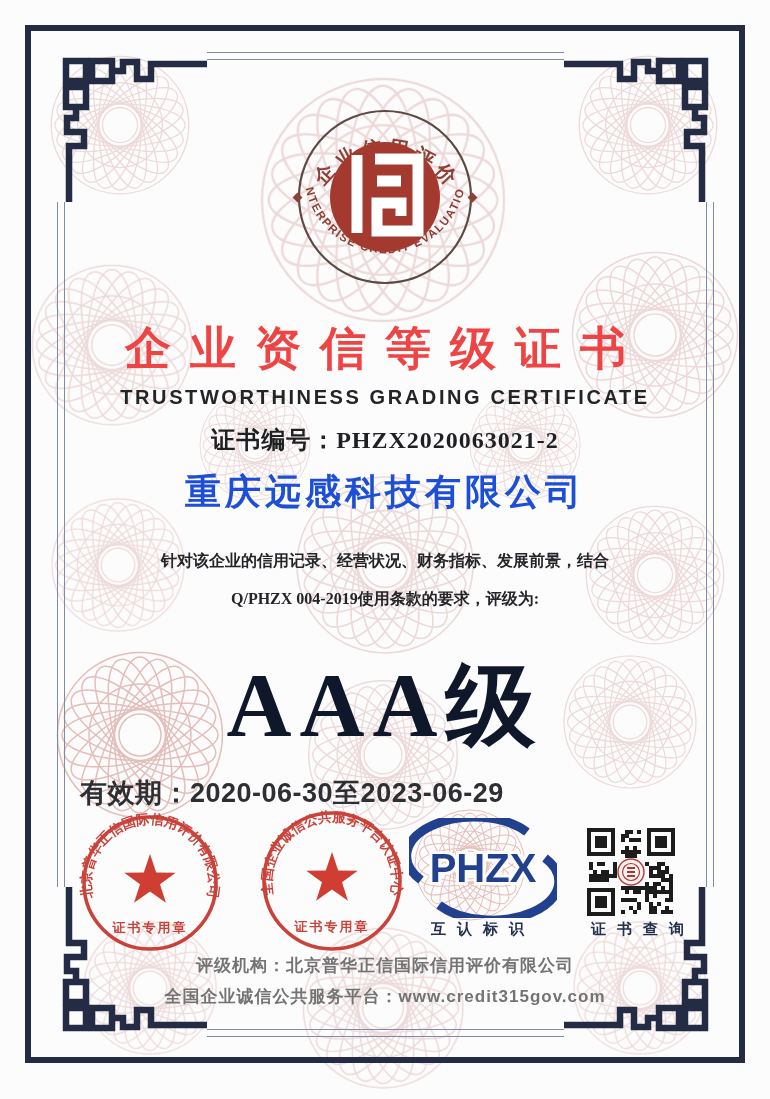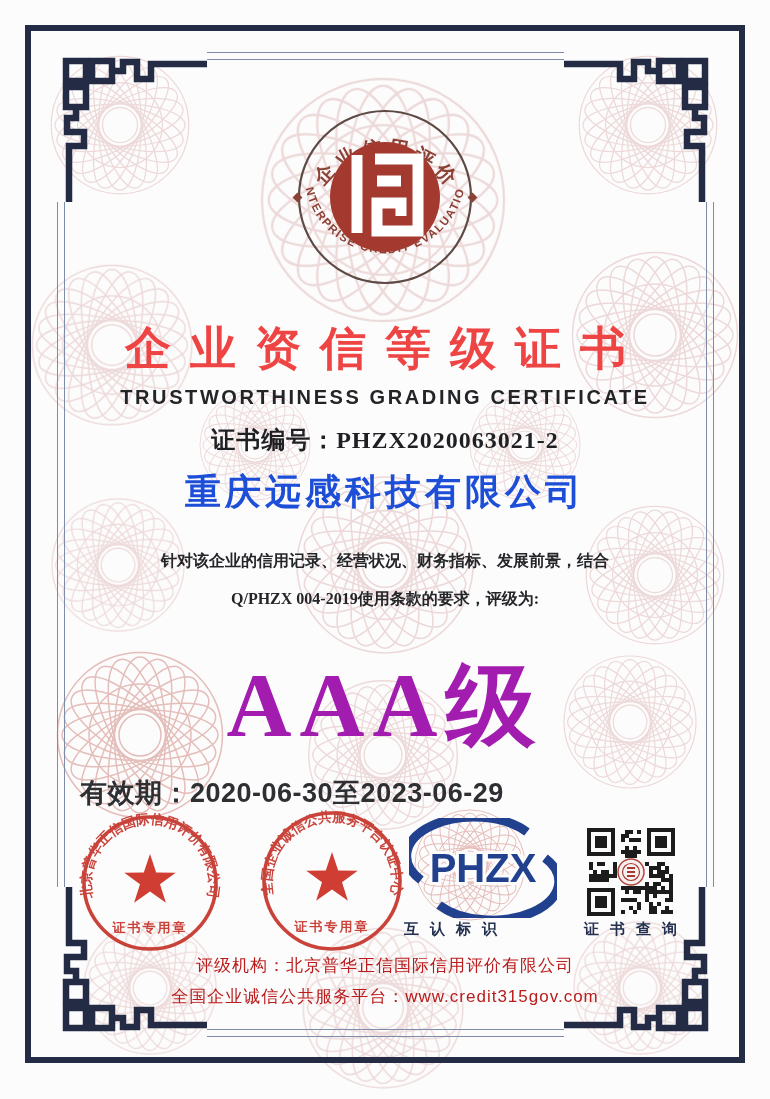--- a/index.html
+++ b/index.html
@@ -22,26 +22,26 @@
   .dl-bot{left:207px;right:206px;bottom:62px;}
   .dl-left{left:57px;top:202px;bottom:212px;}
   .dl-right{right:56px;top:202px;bottom:212px;}
   
   .tcenter{left:0;width:770px;text-align:center;}
   .title{top:318px;font-size:46px;font-weight:bold;letter-spacing:19px;color:#ef4444;z-index:4;}
   .subtitle{top:386px;font-size:20px;font-weight:bold;letter-spacing:2.6px;color:#222428;z-index:4;}
   .certno{top:424px;font-size:24px;font-weight:bold;font-family:"Liberation Serif",serif;color:#1f2023;letter-spacing:1px;z-index:4;}
   .company{top:468px;font-size:36px;font-weight:bold;font-family:"Liberation Serif",serif;letter-spacing:4px;color:#1d4ed8;z-index:4;}
   .bodytext{top:542px;left:75px;width:620px;text-align:center;font-size:16px;line-height:38px;font-weight:bold;font-family:"Liberation Serif",serif;color:#242529;z-index:4;}
-  .grade{top:645px;font-size:90px;font-weight:bold;font-family:"Liberation Serif",serif;letter-spacing:8px;color:#a21caf;z-index:4;}
+  .grade{top:645px;font-size:90px;font-weight:bold;font-family:"Liberation Serif",serif;letter-spacing:8px;color:#0f172a;z-index:4;}
   .validity{top:775px;left:80px;font-size:27px;font-weight:bold;color:#2e2f33;letter-spacing:.5px;z-index:4;}
-  .stamp-label{font-size:15px;font-weight:bold;letter-spacing:11px;color:#23304f;z-index:4;}
+  .stamp-label{font-size:15px;font-weight:bold;letter-spacing:11px;color:#23304f;z-index:4;text-align:center;}
   .lbl-logo{top:920px;left:404px;width:158px;}
   .lbl-qr{top:920px;left:584px;width:118px;}
-  .footer{font-size:17px;font-weight:normal;color:#b91c1c;letter-spacing:1px;z-index:4;}
+  .footer{font-size:17px;font-weight:bold;color:#737373;letter-spacing:1px;z-index:4;}
   .footer1{top:954px;}
   .footer2{top:985px;}
   svg{display:block;}
 </style>
 </head>
 <body>
 
 <div class="page">
 
   <svg id="watermark" width="770" height="1099" viewBox="0 0 770 1099">

